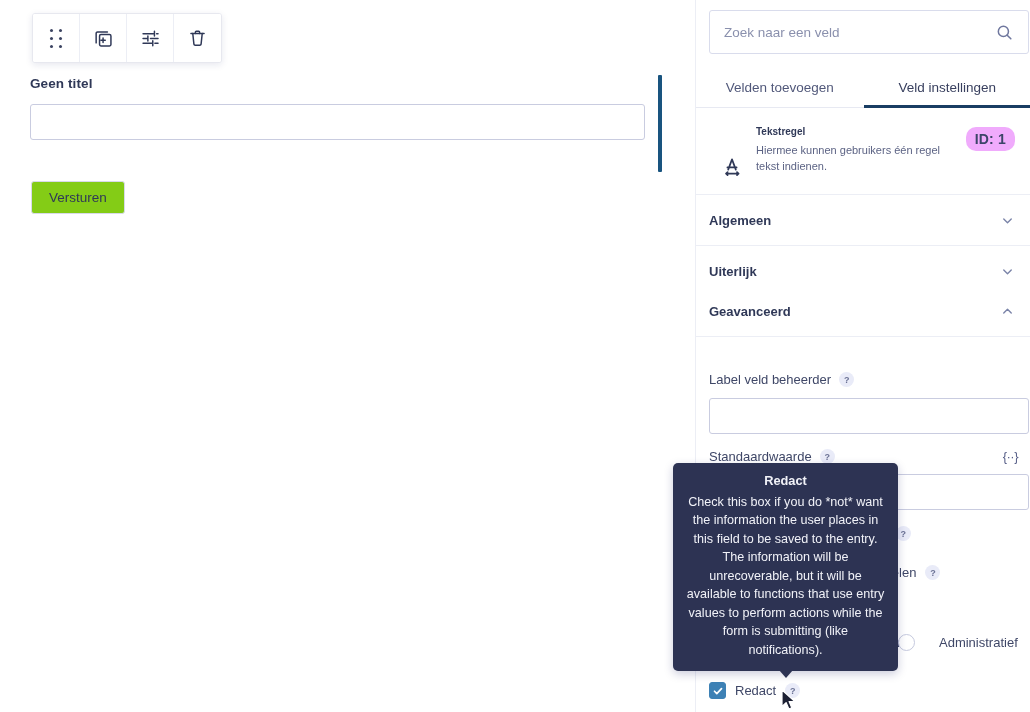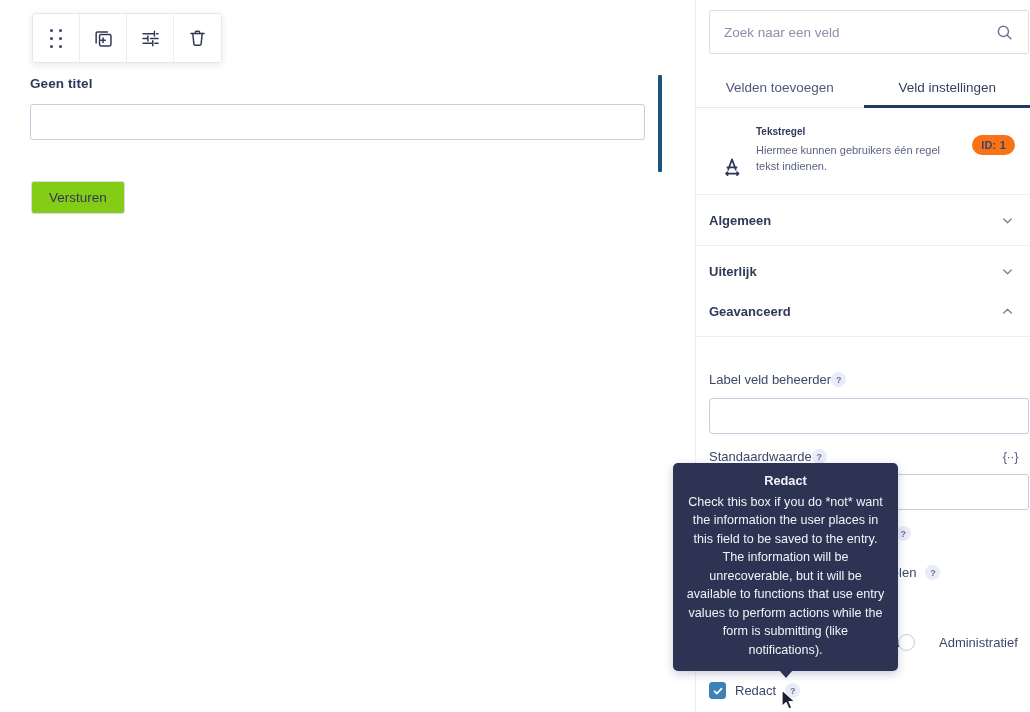--- a/index.html
+++ b/index.html
@@ -135,44 +135,44 @@
   .field-card-icon {
     width: 44px; flex: 0 0 44px;
     display: flex; align-items: center; justify-content: center;
     padding-top: 10px;
     color: #2f3857;
   }
   .field-card-body { flex: 1; padding-top: 1px; }
   .field-card-title { font-size: 10px; font-weight: 700; color: #2f3857; margin-bottom: 6px; }
   .field-card-desc { font-size: 11px; color: #5c6384; line-height: 1.42; max-width: 200px; }
   .id-badge {
-    position: absolute; right: 16px; top: 27px;
-    background: #f97316;
+    position: absolute; right: 16px; top: 19px;
+    background: #f0abfc;
     border-radius: 10px;
     padding: 4px 9px;
-    font-size: 11px; font-weight: 700; color: #3b4468;
+    font-size: 14px; font-weight: 700; color: #3b4468;
     letter-spacing: 0.2px;
   }
 
   .accordion {
     position: absolute; left: 0; width: 335px;
     border-bottom: 1px solid #eceef5;
     height: 51px;
     display: flex; align-items: center;
     padding: 0 16px 0 13px;
     cursor: pointer;
     background: #fff;
   }
   .accordion .acc-title { flex: 1; font-size: 13px; font-weight: 700; color: #2f3857; }
   .chev { color: #7a83a8; display: flex; align-items: center; }
 
   .adv-body { position: absolute; left: 0; top: 358px; width: 335px; }
   .setting-label {
     font-size: 13px; color: #3f4767;
-    display: flex; align-items: flex-start; gap: 0;
+    display: flex; align-items: flex-start; gap: 8px;
   }
   .help-dot {
     width: 15px; height: 15px; border-radius: 50%;
     background: #e9ebf8; color: #6b7295;
     font-size: 9px; font-weight: 700;
     display: inline-flex; align-items: center; justify-content: center;
     cursor: pointer;
   }
   .text-input {
     width: 320px; height: 36px;

